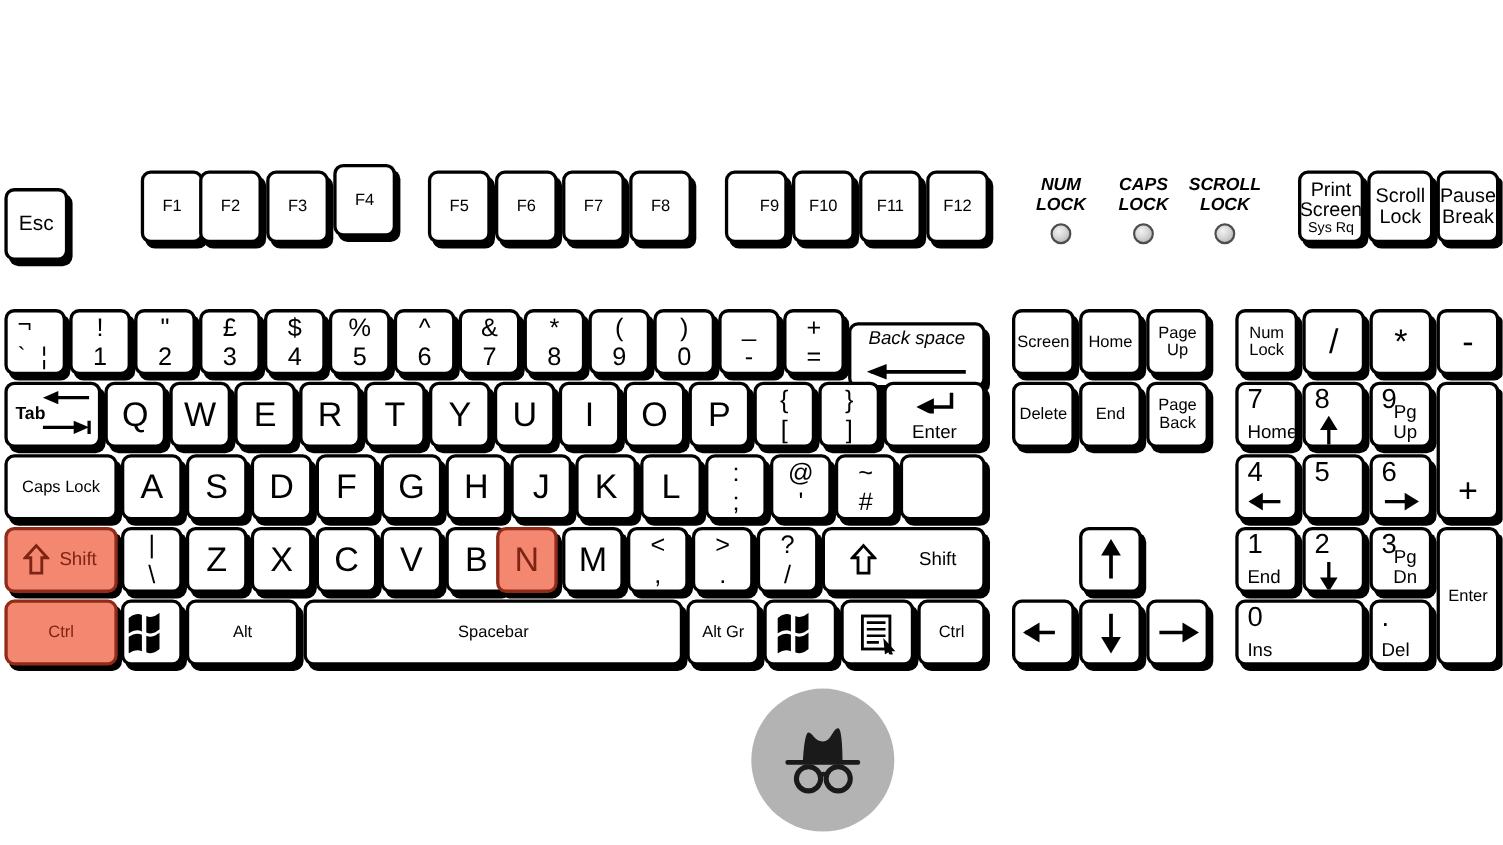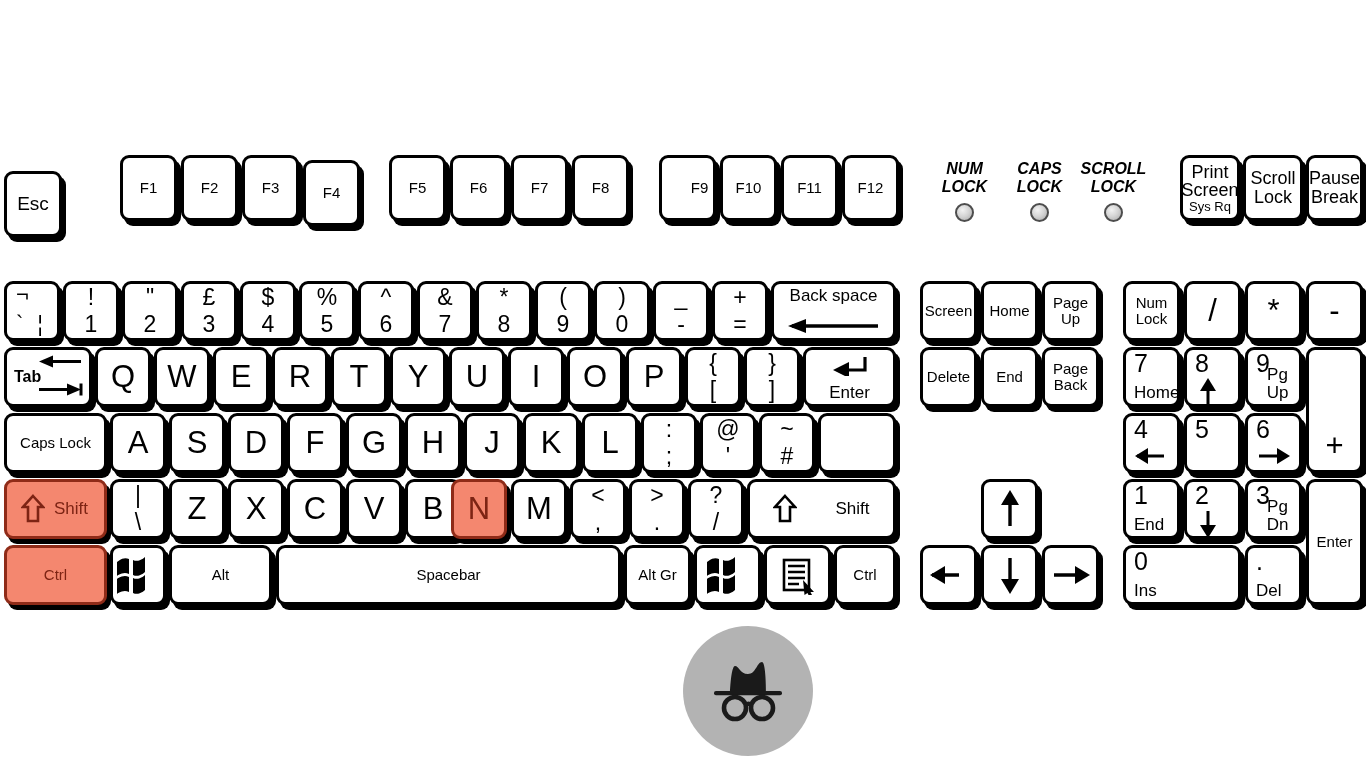--- a/index.html
+++ b/index.html
@@ -215,30 +215,30 @@
 </style>
 </head>
 <body>
 
 <div id="keyboard">
 
   <div class="key lbl-1" style="left:4px; top:155px; width:58px; height:66px;">
     <span>Esc</span>
   </div>
 
-  <div class="key lbl-sm" style="left:120px; top:155px; width:57px; height:66px;">
+  <div class="key lbl-sm" style="left:128px; top:155px; width:57px; height:66px;">
     <span>F1</span>
   </div>
   <div class="key lbl-sm" style="left:181px; top:155px; width:57px; height:66px;">
     <span>F2</span>
   </div>
   <div class="key lbl-sm" style="left:242px; top:155px; width:57px; height:66px;">
     <span>F3</span>
   </div>
-  <div class="key lbl-sm" style="left:303px; top:160px; width:57px; height:66px;">
+  <div class="key lbl-sm" style="left:303px; top:149px; width:57px; height:66px;">
     <span>F4</span>
   </div>
 
   <div class="key lbl-sm" style="left:389px; top:155px; width:57px; height:66px;">
     <span>F5</span>
   </div>
   <div class="key lbl-sm" style="left:450px; top:155px; width:57px; height:66px;">
     <span>F6</span>
   </div>
   <div class="key lbl-sm" style="left:511px; top:155px; width:57px; height:66px;">
@@ -371,21 +371,21 @@
       <span class="bot">-</span>
     </div>
   </div>
   <div class="key" style="left:712px; top:281px; width:56px; height:60px;">
     <div class="dual">
       <span class="top">+</span>
       <span class="bot">=</span>
     </div>
   </div>
 
-  <div class="key" style="left:771px; top:281px; width:125px; height:60px;">
+  <div class="key" style="left:771px; top:293px; width:125px; height:60px;font-style:italic;">
     <div class="bs-inner">
       <div class="txt">Back space</div>
       <div class="arw">
         <svg width="96" height="16" viewBox="0 0 96 16" aria-hidden="true">
           <path d="M6 8 H92" stroke="#000" stroke-width="3.4" fill="none"></path>
           <path d="M2 8 L20 1 L20 15 Z" fill="#000"></path>
         </svg>
       </div>
     </div>
   </div>

